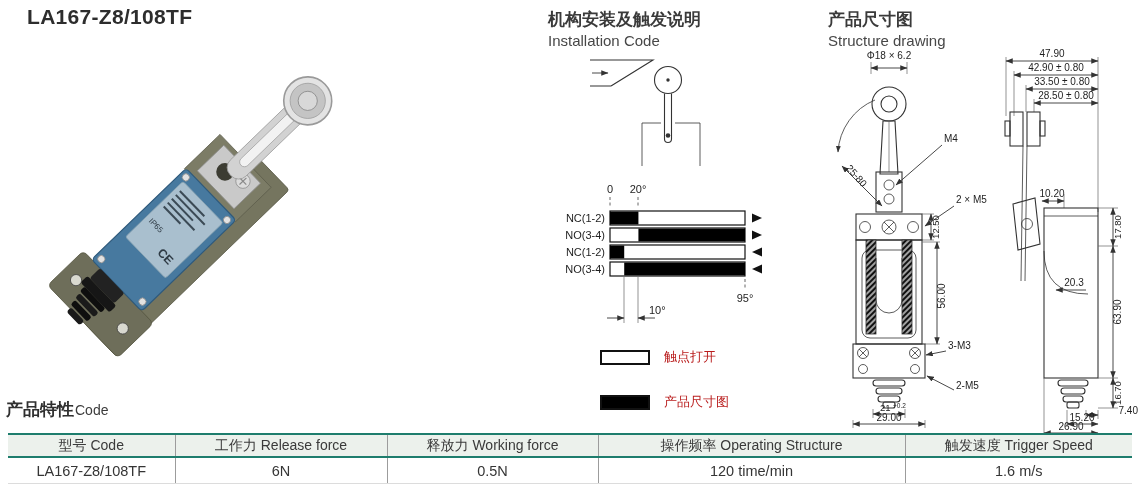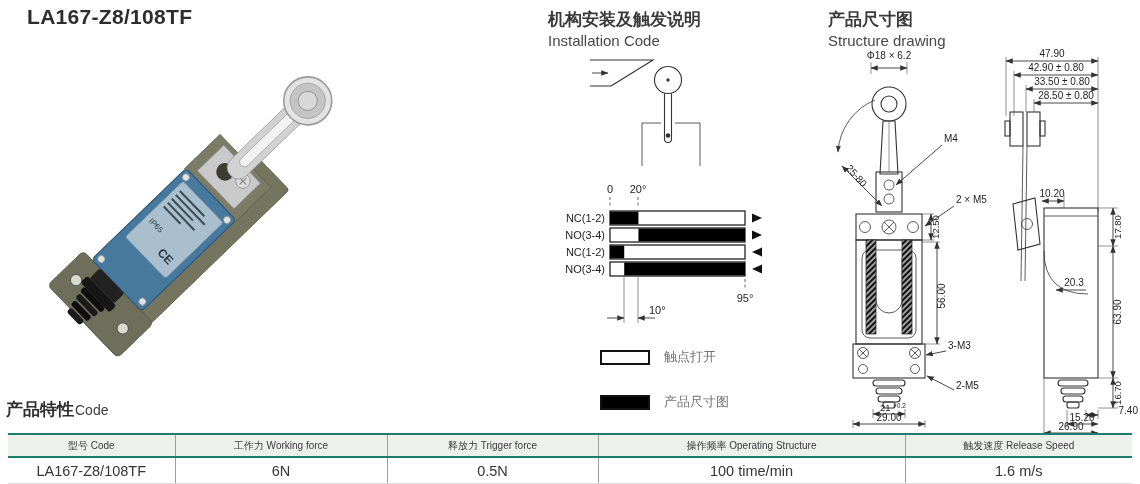--- a/index.html
+++ b/index.html
@@ -14,27 +14,27 @@
   .dimt2{font-size:9.5px;fill:#1e1e1e}
   .lbl{font-size:11px;fill:#1e1e1e}
   .pl{stroke:#333;stroke-width:1.1;fill:none}
   .pl2{stroke:#333;stroke-width:.8;fill:none}
   .dl{stroke:#333;stroke-width:.9;fill:none}
   .ext{stroke:#666;stroke-width:.7;fill:none}
   .dash{stroke:#555;stroke-width:.9;stroke-dasharray:3,2.5;fill:none}
   .legend-item{position:absolute;display:flex;align-items:center;gap:14px}
   .sw{width:50px;height:15px;border:2px solid #111;box-sizing:border-box;background:#fff}
   .sw.closed{background:#000}
-  .legend-item span{font-size:13px;color:#737373}
+  .legend-item span{font-size:13px;color:#b91c1c}
   .feat-head{left:6px;top:398px}
   .feat-zh{font-size:17px;font-weight:bold;color:#2f2f2f}
   .feat-en{font-size:14px;color:#3c3c3c;margin-left:1px}
   table.spec{position:absolute;left:8px;top:433px;width:1124px;border-collapse:collapse;
              table-layout:fixed;border-top:2px solid #1e7d6d}
-  table.spec th{background:#ecf1ec;font-weight:normal;font-size:10px;color:#3a3a3a;
+  table.spec th{background:#ecf1ec;font-weight:normal;font-size:14px;color:#3a3a3a;
                 height:21px;padding:0;border-bottom:2px solid #1e7d6d;text-align:center}
   table.spec td{font-size:14.5px;color:#353535;text-align:center;height:25px;padding:0;
                 border-bottom:2px solid #dcdcdc}
   table.spec th+th, table.spec td+td{border-left:1px solid #9c9c9c}
 </style>
 </head>
 <body>
 
 <div class="page">
 
@@ -285,30 +285,30 @@
     <colgroup>
       <col style="width:167px">
         <col style="width:212px">
         <col style="width:211px">
       <col style="width:307px">
         <col style="width:227px">
     </colgroup>
     <thead>
       <tr>
         <th>型号 Code</th>
-        <th>工作力 Working force</th>
-        <th>释放力 Trigger force</th>
+        <th>工作力 Release force</th>
+        <th>释放力 Working force</th>
         <th>操作频率 Operating Structure</th>
-        <th>触发速度 Release Speed</th>
+        <th>触发速度 Trigger Speed</th>
       </tr>
     </thead>
     <tbody>
       <tr>
         <td>LA167-Z8/108TF</td>
         <td>6N</td>
         <td>0.5N</td>
-        <td>100 time/min</td>
+        <td>120 time/min</td>
         <td>1.6 m/s</td>
       </tr>
     </tbody>
   </table>
 
 </div>
 
 </body></html>

